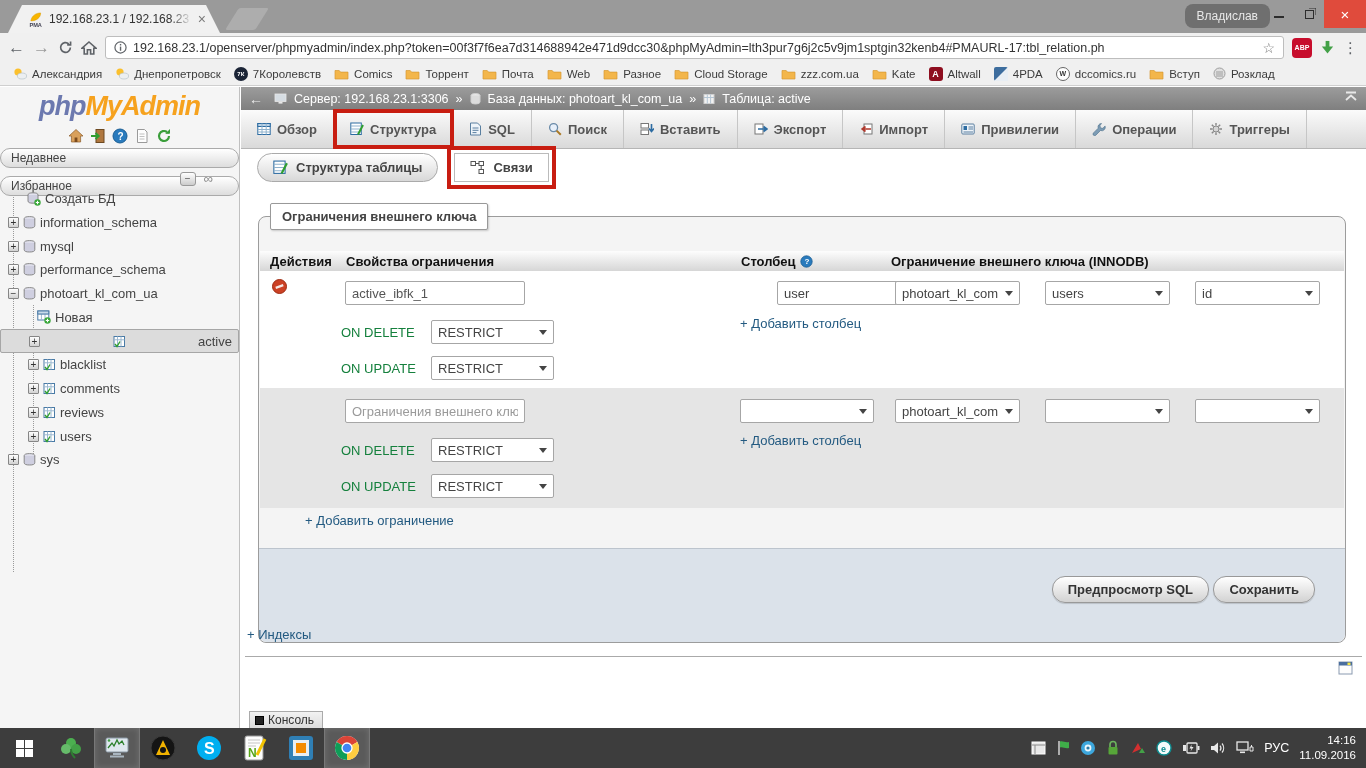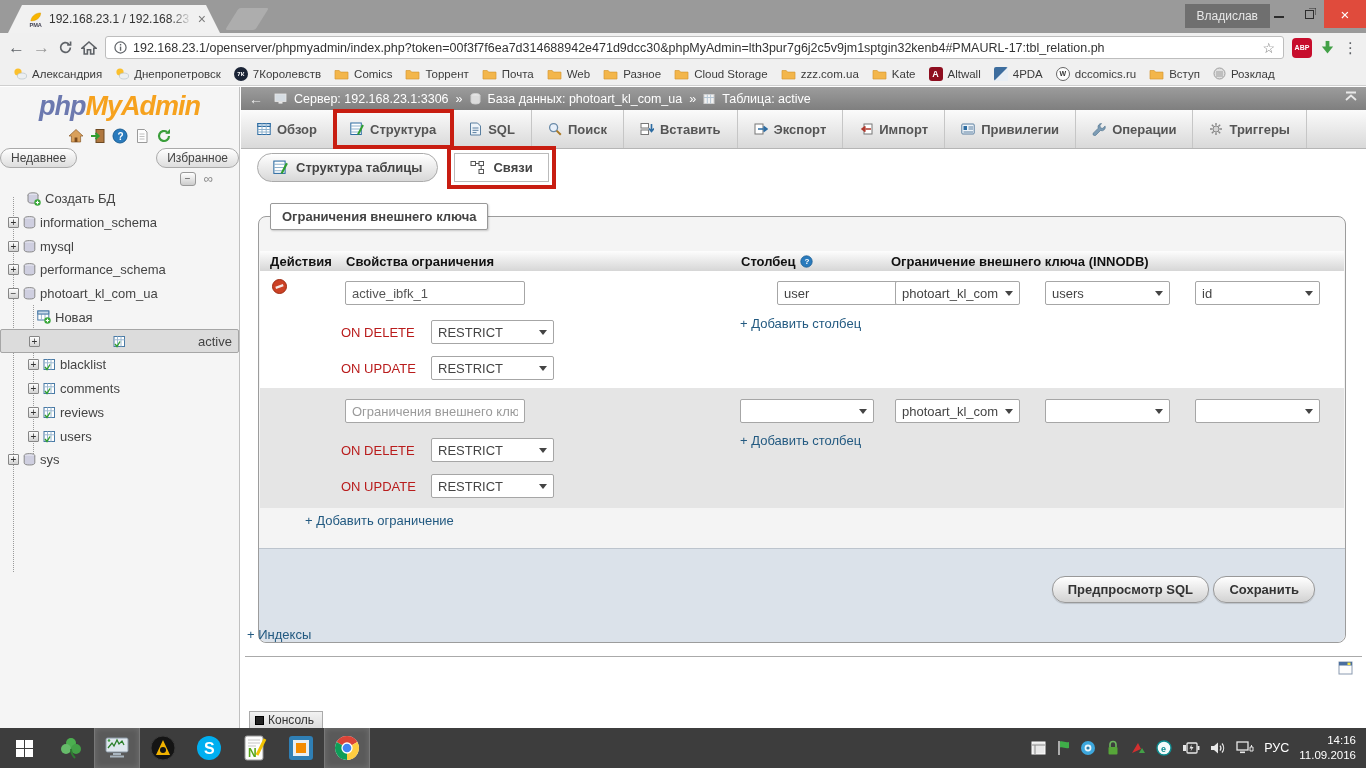--- a/index.html
+++ b/index.html
@@ -8,21 +8,21 @@
   svg { display:block; }
 
   
   .tabstrip { position:absolute; top:0; left:0; width:100%; height:33px; background:#9a9a9a; }
   .chrome-tab { position:absolute; left:8px; top:5px; width:212px; height:28px; background:#f1f1f1;
     clip-path:polygon(14px 0, 198px 0, 212px 28px, 0 28px); display:flex; align-items:center; padding:0 14px 0 20px; gap:6px; }
   .chrome-tab .title { font-size:12px; color:#333; white-space:nowrap; overflow:hidden; flex:1;
     -webkit-mask-image:linear-gradient(90deg,#000 85%,transparent); mask-image:linear-gradient(90deg,#000 85%,transparent); }
   .tab-close { color:#7a7a7a; font-size:14px; line-height:1; }
   .newtab-btn { position:absolute; left:232px; top:8px; width:30px; height:22px; background:#adadad; transform:skewX(-32deg); border-radius:2px; }
-  .profile-chip { position:absolute; right:96px; top:4px; height:24px; background:#6f6f6f; color:#e8e8e8; font-size:12px; display:flex; align-items:center; padding:0 12px; }
+  .profile-chip { position:absolute; right:96px; top:4px; height:24px; background:#6f6f6f; color:#e8e8e8; font-size:12px; display:flex; align-items:center; padding:0 12px;border-radius:8px; }
   .win-controls { position:absolute; right:0; top:0; height:28px; display:flex; }
   .win-btn { width:30px; height:28px; display:flex; align-items:center; justify-content:center; color:#2c2c2c; }
   .win-btn.close { width:42px; background:#e04b3c; color:#fff; font-size:15px; }
   .min-glyph { width:10px; border-bottom:2px solid #2c2c2c; height:8px; }
   .restore-glyph { width:9px; height:9px; border:1.5px solid #2c2c2c; box-shadow:2px -2px 0 -0.5px #9a9a9a, 3px -3px 0 -1px #2c2c2c; }
 
   .toolbar { position:absolute; top:33px; left:0; width:100%; height:29px; background:#f0f0f0; display:flex; align-items:center; padding:0 8px; gap:8px; }
   .nav-ic { font-size:17px; color:#5f6368; line-height:1; }
   .omnibox { flex:1; height:23px; background:#fff; border:1px solid #bdbdbd; border-radius:3px; display:flex; align-items:center; padding:0 8px; gap:6px; }
   .omnibox .url { flex:1; font-size:12.5px; color:#333; white-space:nowrap; overflow:hidden; }
@@ -35,21 +35,21 @@
   .bm-badge { width:14px; height:14px; border-radius:3px; display:flex; align-items:center; justify-content:center; color:#fff; font-weight:bold; }
 
   
   .page { position:absolute; top:87px; left:0; width:1366px; height:641px; background:#fff; }
 
   
   .sidebar { position:absolute; left:0; top:0; width:240px; height:641px; background:#f5f5f5; border-right:1px solid #c0c0c0; }
   .pma-logo { position:absolute; top:4px; width:100%; text-align:center; font-size:27px; font-weight:bold; font-style:italic; letter-spacing:-1px; }
   .pma-logo .p1 { color:#6c79af; } .pma-logo .p2 { color:#f6a21e; }
   .logo-icons { position:absolute; top:41px; width:100%; display:flex; justify-content:center; gap:6px; }
-  .panel-pills { position:absolute; top:61px; width:100%; display:flex; justify-content:space-between; gap:8px; }
+  .panel-pills { position:absolute; top:61px; width:100%; display:flex; justify-content:space-between; gap:8px;flex-direction:column; }
   .pill-sm { border:1px solid #aaa; border-radius:11px; background:linear-gradient(#fff,#ddd); padding:2px 10px; font-size:12px; color:#444; }
   .tree-tools { position:absolute; top:84px; right:26px; display:flex; gap:8px; align-items:center; }
   .tool-collapse { width:16px; height:14px; border:1px solid #999; border-radius:3px; background:linear-gradient(#fff,#ccc); font-size:10px; color:#555; text-align:center; line-height:12px; }
   .tool-link { color:#888; font-size:13px; }
   .tree { position:absolute; top:100px; left:0; width:100%; }
   .trow { height:23.7px; display:flex; align-items:center; gap:4px; padding-left:8px; position:relative; }
   .trow.lvl2 { padding-left:28px; }
   .trow.lvlnew { padding-left:37px; }
   .trow.sel { background:#dcdcdc; }
   .trow .lbl { font-size:13px; color:#444; }
@@ -74,21 +74,21 @@
   .fs { position:absolute; left:17px; top:129px; width:1088px; height:427px; border:1px solid #9c9c9c; border-radius:8px; background:#f4f4f4; }
   .fs-head { position:absolute; top:34px; left:1px; right:1px; height:20px; background:linear-gradient(#fdfdfd,#d6d6d6); }
   .fs-head span { position:absolute; top:3px; font-weight:bold; color:#111; font-size:13px; }
   .r1 { position:absolute; top:54px; left:1px; right:1px; height:117px; background:#fff; }
   .r2 { position:absolute; top:171px; left:1px; right:1px; height:120px; background:#e5e5e5; }
   .fi { position:absolute; z-index:2; }
   .tinput { border:1px solid #a6a6a6; border-radius:2px; height:24px; padding:0 6px; font-size:13px; color:#555; background:#fff; font-family:inherit; width:180px; }
   .tinput::placeholder { color:#9a9a9a; }
   .sel { display:flex; align-items:center; justify-content:space-between; background:#fff; border:1px solid #a6a6a6; border-radius:2px; height:24px; padding:0 6px; font-size:13px; color:#444; }
   .sel .arr { width:0; height:0; border:4px solid transparent; border-top:5px solid #444; margin-top:5px; }
-  .flabel { font-size:13px; color:#b91c1c; }
+  .flabel { font-size:13px; color:#15803d; }
   .link { color:#235a81; font-size:13px; text-decoration:none; }
   .fs-foot { position:absolute; left:0; right:0; bottom:0; height:94px; background:#dbe2ea; border-top:1px solid #bcc4cd; border-radius:0 0 8px 8px; }
   .btn { position:absolute; top:27px; border:1px solid #999; border-radius:13px; background:linear-gradient(#fff,#d2d2d2); padding:5px 15px; font-size:13px; font-weight:bold; color:#333; box-shadow:0 1px 1px rgba(0,0,0,.15); }
   .indexes { position:absolute; left:6px; top:540px; }
   .mainhr { position:absolute; left:4px; right:4px; top:569px; border-top:1px solid #aaa; }
   .popout { position:absolute; right:13px; top:574px; }
   .console-tab { position:absolute; left:8px; bottom:0; height:17px; background:linear-gradient(#f2f2f2,#dcdcdc); border:1px solid #aaa; border-bottom:none; display:flex; align-items:center; gap:4px; padding:0 8px 0 5px; font-size:12px; color:#333; }
   .console-sq { width:9px; height:9px; background:#222; border:1px solid #000; }
 
   

